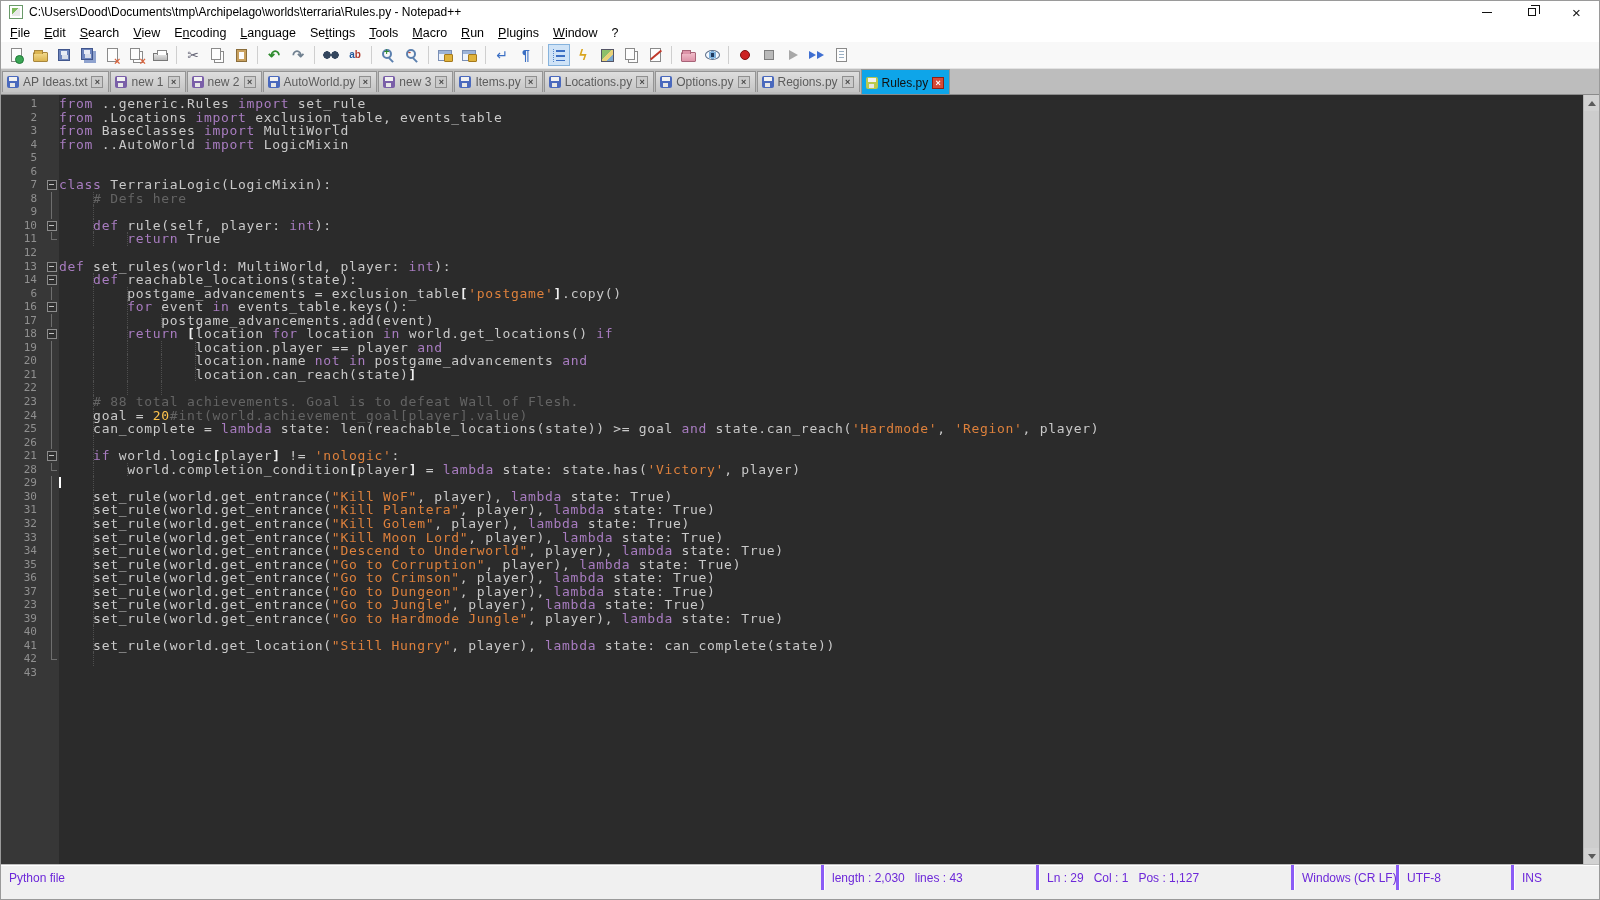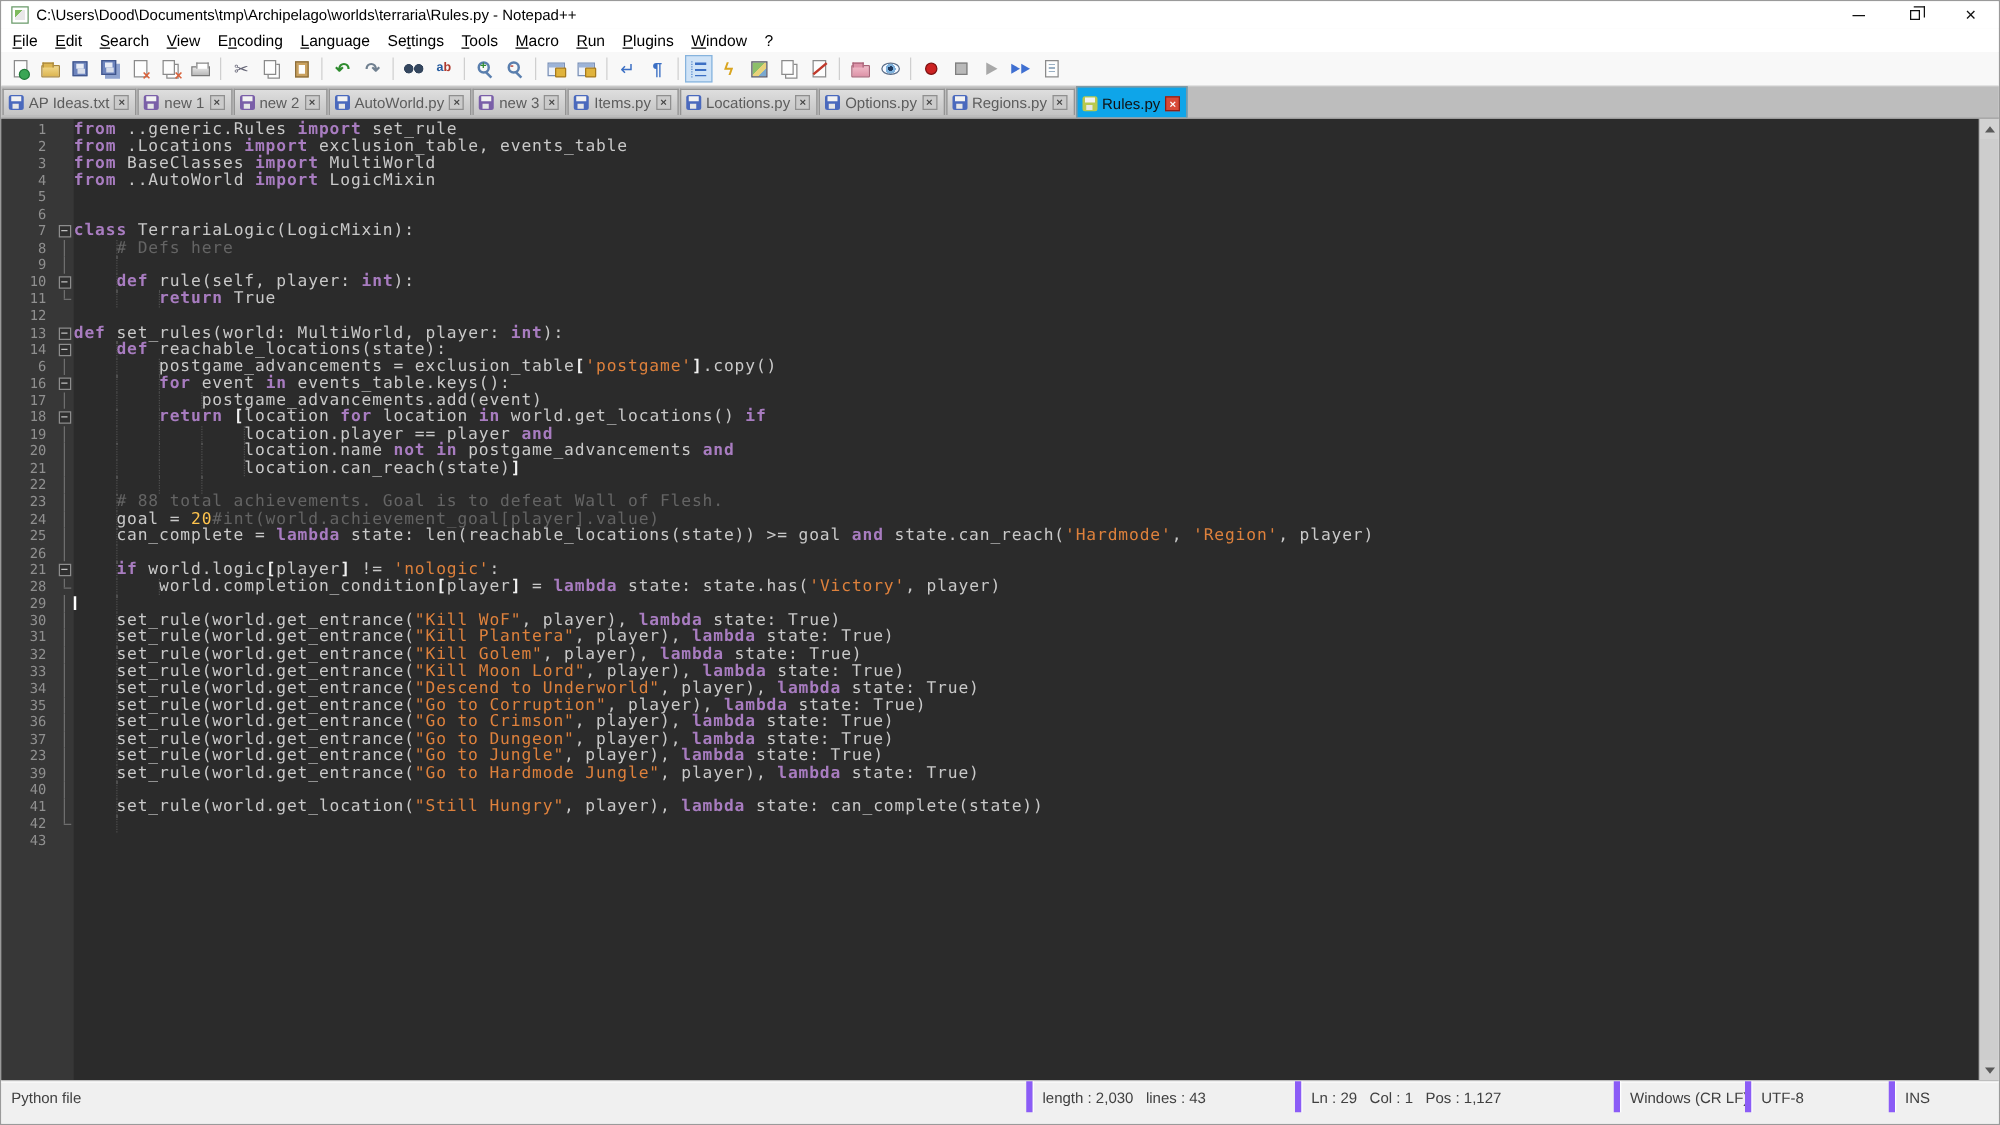--- a/index.html
+++ b/index.html
@@ -84,38 +84,38 @@
   .lnum { width:44px; padding-right:8px; text-align:right; color:var(--lnc,#909090); font:11px/13.55px "DejaVu Sans Mono",monospace; flex:none; }
   .fold { width:14px; position:relative; flex:none; }
   .fold.f-line::before { content:""; position:absolute; left:6px; top:0; bottom:0; border-left:1px solid #6e6e6e; }
   .fold.f-end::before { content:""; position:absolute; left:6px; top:0; height:7px; border-left:1px solid #6e6e6e; }
   .fold.f-end::after { content:""; position:absolute; left:6px; top:7px; width:6px; border-top:1px solid #6e6e6e; }
   .fold.f-box::before { content:""; position:absolute; left:2px; top:2px; width:8px; height:8px; border:1px solid #8d8d8d; background:#2f2f2f; }
   .fold.f-box::after { content:""; position:absolute; left:4px; top:6px; width:5px; border-top:1px solid #c0c0c0; }
   .code { position:relative; flex:1; white-space:pre; font:13px/13.55px "DejaVu Sans Mono",monospace; letter-spacing:0.7px; color:var(--def,#c9c9c9); }
   .guide { position:absolute; top:0; bottom:0; width:1px; border-left:1px dotted #4e4e4e; }
   .caret { position:absolute; left:0; top:1px; width:2px; height:11px; background:var(--car,#ffffff); }
-  .t-k { color:var(--kw,#a87cc0);font-weight:bold; }
+  .t-k { color:var(--kw,#a87cc0); }
   .t-d { color:var(--def,#c9c9c9); }
   .t-s { color:var(--str,#de813c); }
   .t-c { color:var(--com,#646464); }
   .t-n { color:var(--num,#ffc44d); }
   .t-b { color:var(--brk,#f0f0f0); font-weight:bold; }
 
   
   .vscroll { width:16px; background:#d6d6d6; border-left:1px solid #b5b5b5; display:flex; flex-direction:column; flex:none; }
   .sarrow { height:16px; background:#d2d2d2; display:flex; align-items:center; justify-content:center; flex:none; }
   .sarrow i { width:0; height:0; border-left:4px solid transparent; border-right:4px solid transparent; }
   .sarrow.up i { border-bottom:5px solid #5a5a5a; }
   .sarrow.down i { border-top:5px solid #5a5a5a; }
   .sthumb { flex:1; background:#cdcdcd; }
 
   
-  .statusbar { height:26px; flex:none; background:#f0f0f0; border-top:1px solid #bdbdbd; box-shadow:inset 0 1px 0 #ffffff; display:flex; align-items:flex-start; font-size:12px; color:#404040; }
-  .sb-sec { height:100%; display:flex; align-items:center; padding:0 8px; border-left:5px solid #8b5cf6; box-shadow:inset 1px 0 0 #ffffff; white-space:pre; }
+  .statusbar { height:26px; flex:none; background:#f0f0f0; border-top:1px solid #bdbdbd; box-shadow:inset 0 1px 0 #ffffff; display:flex; align-items:flex-start; font-size:12px; color:#6d28d9; }
+  .sb-sec { height:100%; display:flex; align-items:center; padding:0 8px; border-left:3px solid #8b5cf6; box-shadow:inset 1px 0 0 #ffffff; white-space:pre; }
   .sb-doc { flex:1; border-left:none; box-shadow:none; }
   .sb-len { width:215px; }
   .sb-pos { width:255px; }
   .sb-eol { width:105px; }
   .sb-enc { width:115px; }
   .sb-ins { width:88px; }
   .win-bottom { height:9px; background:#f0f0f0; flex:none; }
 </style>
 </head>
 <body>

